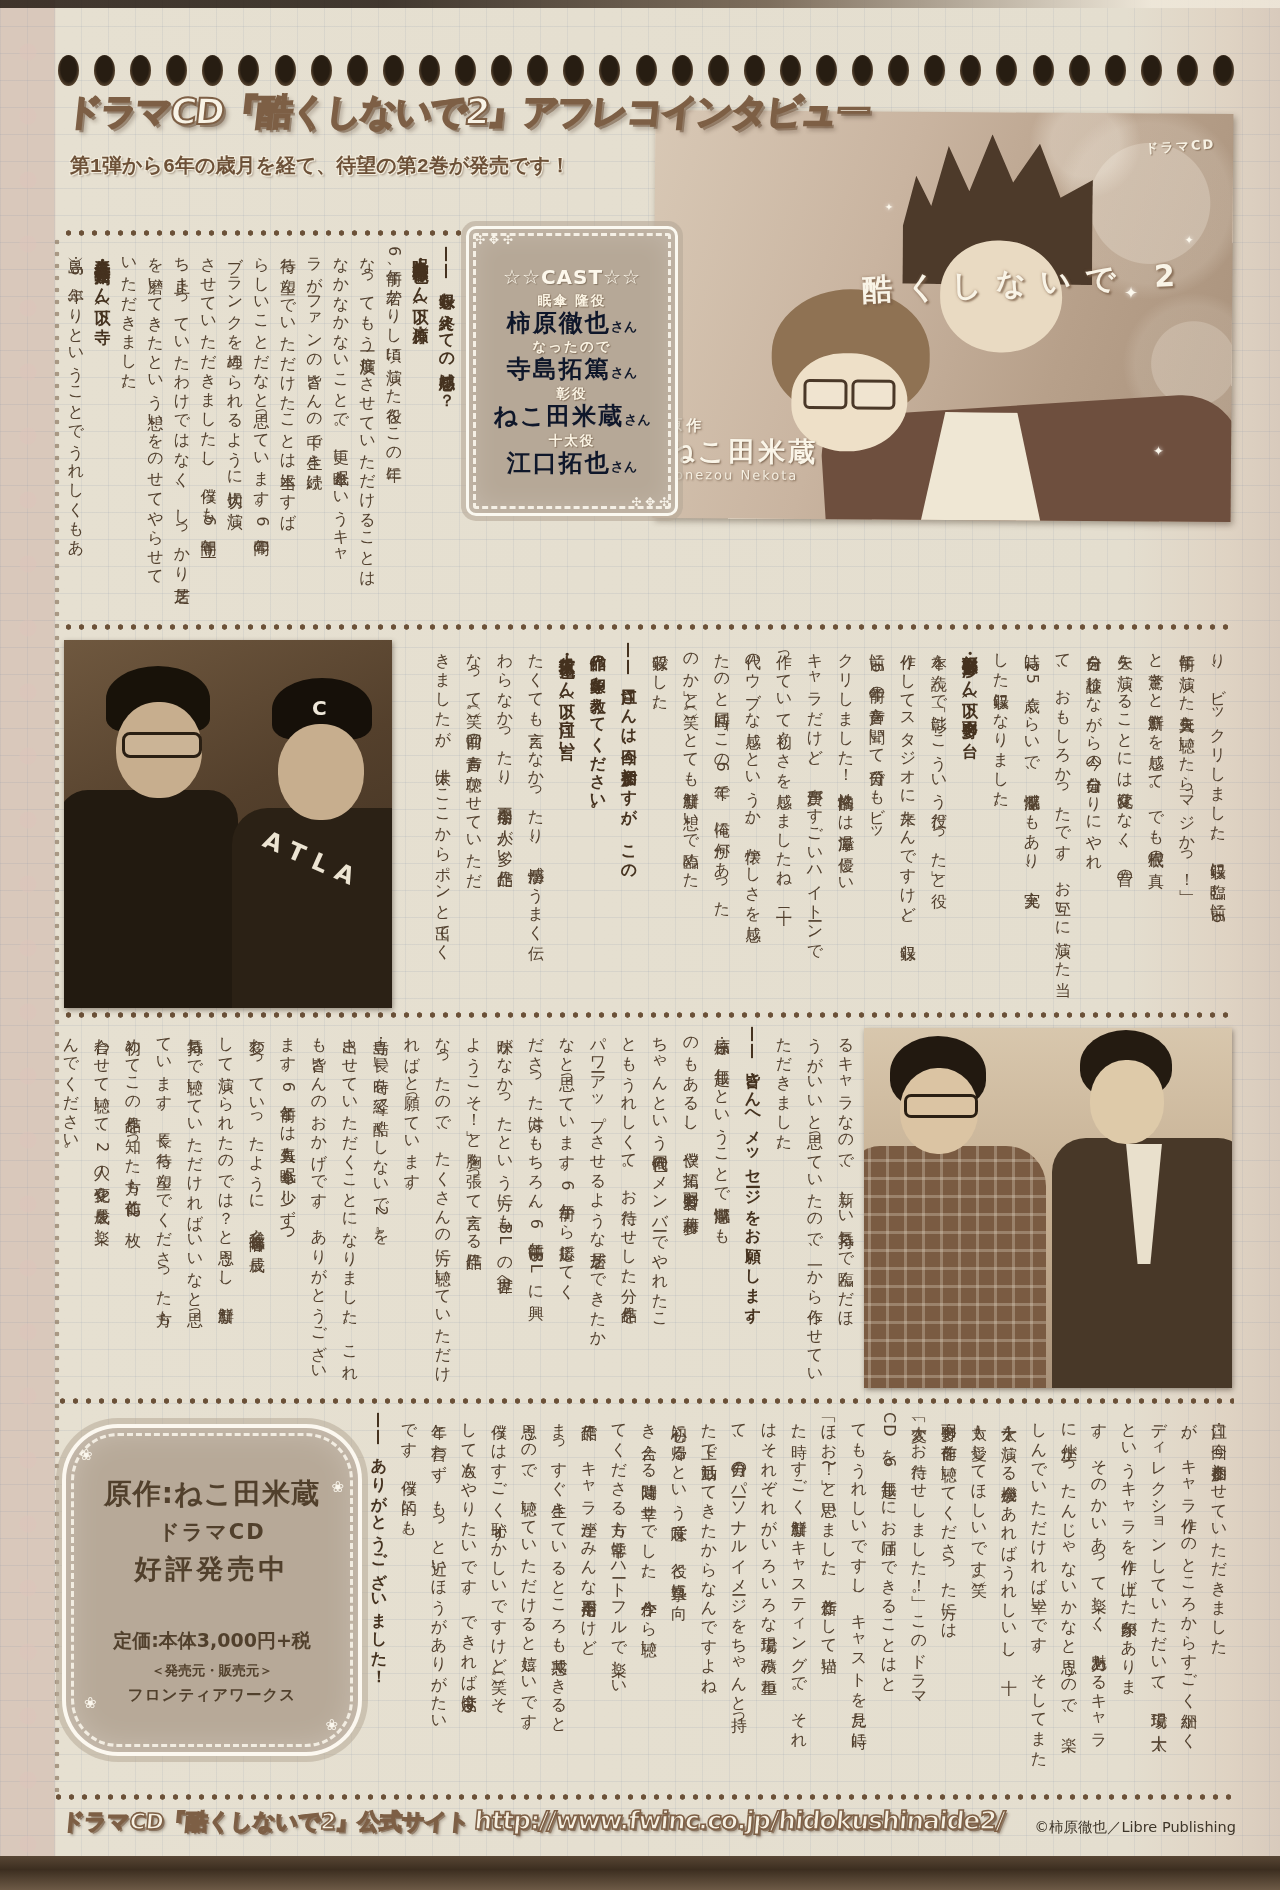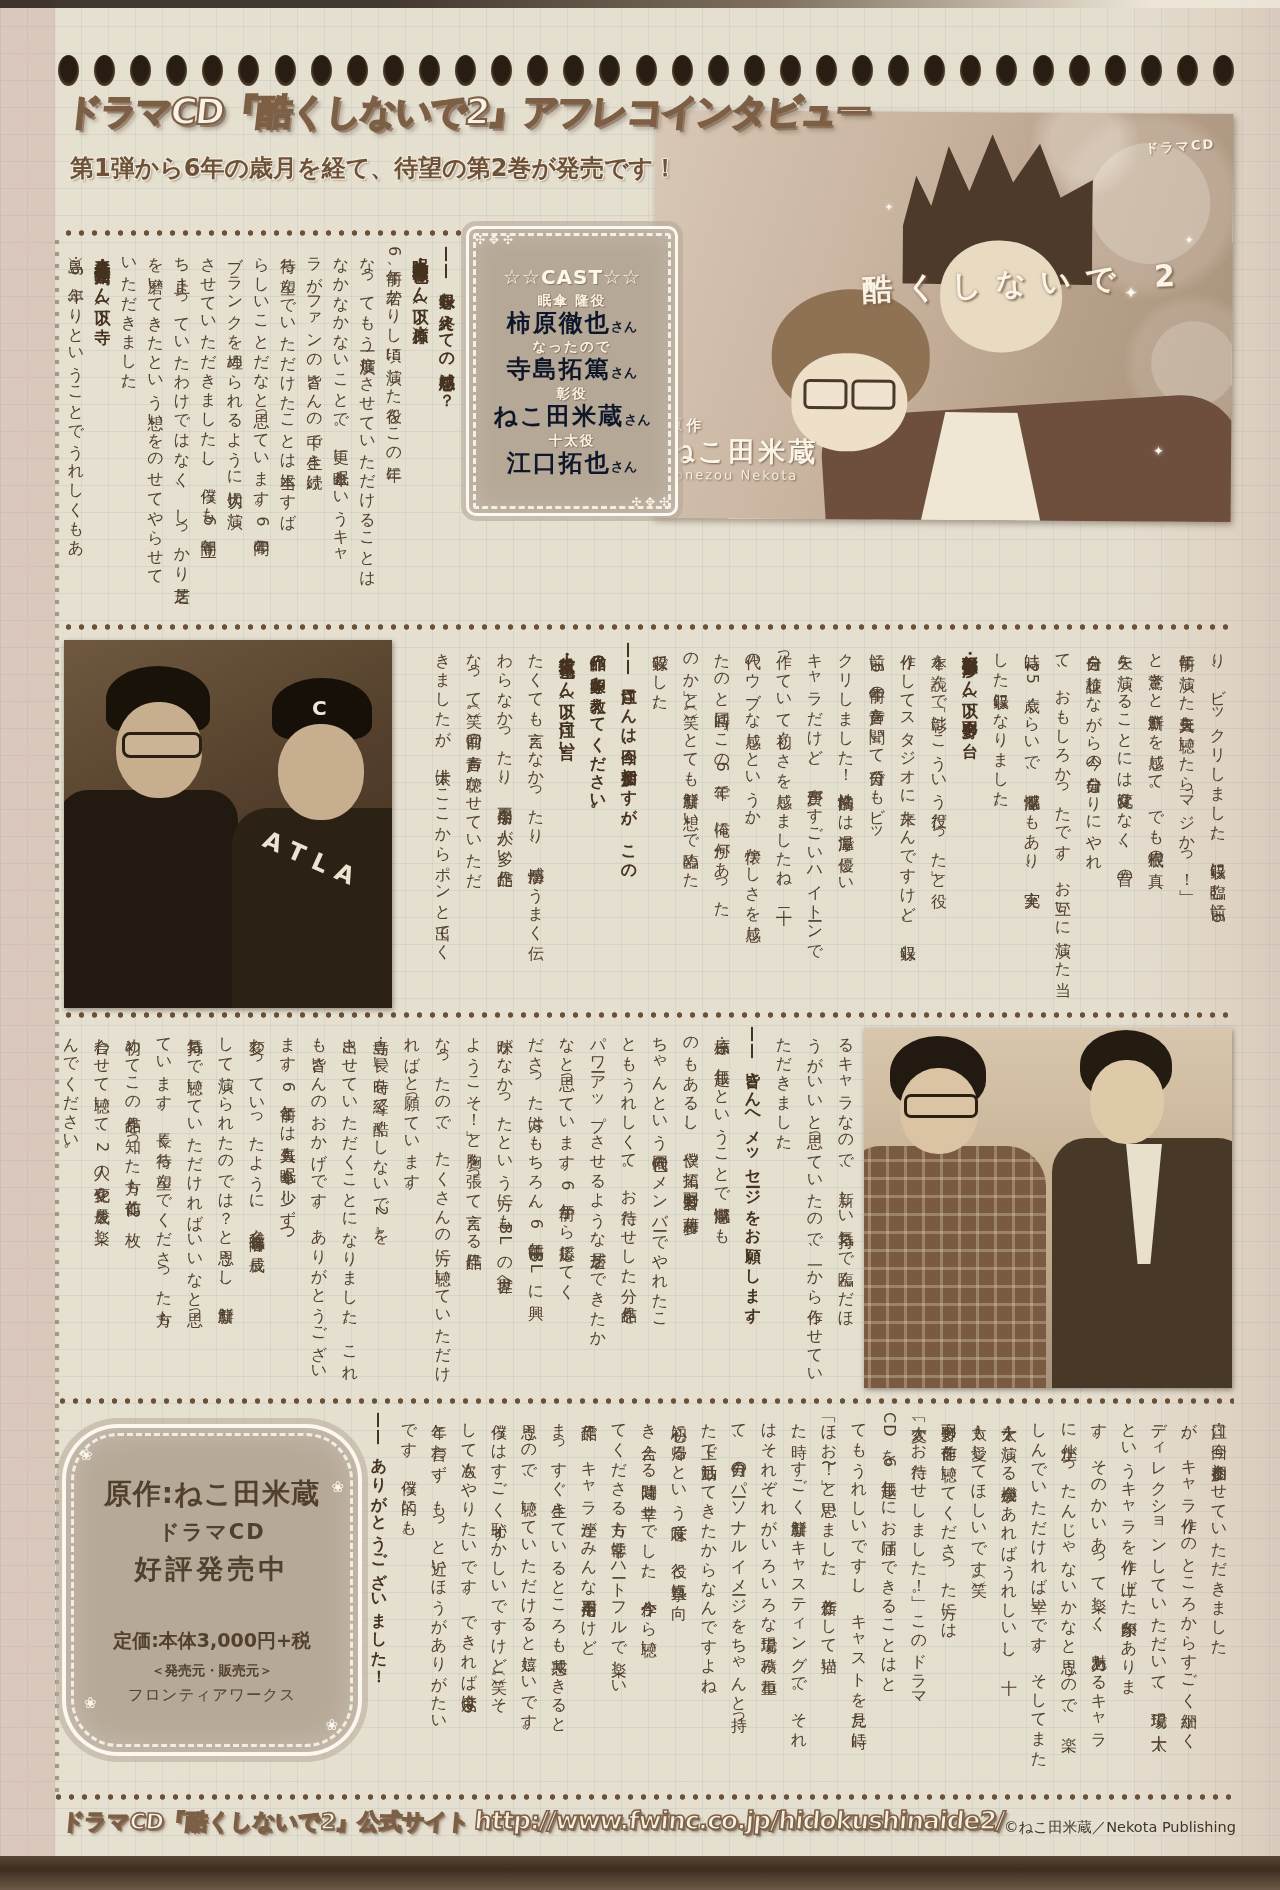--- a/index.html
+++ b/index.html
@@ -19,22 +19,22 @@
   .holes{position:absolute;left:58px;top:50px;width:1176px;height:40px;display:flex;justify-content:space-between;align-items:center;}
   .holes span{width:21px;height:31px;border-radius:50%;
     background:radial-gradient(ellipse at 50% 45%, #271d12 0 52%, #5f4a34 74%, rgba(95,74,52,0) 78%);}
   .dots{position:absolute;height:8px;background-image:radial-gradient(circle 3px,#6b5138 2.4px,transparent 3px);
     background-size:13px 8px;background-repeat:repeat-x;background-position:0 1px;}
   .vdots{position:absolute;width:8px;background-image:radial-gradient(circle 2.6px,rgba(107,81,56,.5) 2.1px,transparent 2.6px);
     background-size:8px 12px;background-repeat:repeat-y;}
   .title{position:absolute;left:66px;top:88px;width:800px;font-size:36px;font-weight:bold;letter-spacing:-2px;
     color:#f8f3e6;transform:skewX(-6deg);-webkit-text-stroke:2px #7d5f45;
     text-shadow:3px 3px 0 rgba(110,82,58,.55), 5px 5px 4px rgba(70,50,35,.35);white-space:nowrap;z-index:5;}
-  .subtitle{position:absolute;left:70px;top:152px;font-size:24px;font-weight:bold;color:#6d5138;z-index:5;
-    text-shadow:-1px -1px 0 #f2ecdd,1px -1px 0 #f2ecdd,-1px 1px 0 #f2ecdd,1px 1px 0 #f2ecdd,2px 2px 2px rgba(90,65,45,.4);}
+  .subtitle{position:absolute;left:70px;top:152px;font-size:20px;font-weight:bold;color:#6d5138;z-index:5;
+    text-shadow:-1px -1px 0 #f2ecdd,1px -1px 0 #f2ecdd,-1px 1px 0 #f2ecdd,1px 1px 0 #f2ecdd,2px 2px 2px rgba(90,65,45,.4);font-family:Liberation Mono, monospace;}
   
   .vband{position:absolute;writing-mode:vertical-rl;color:#52402e;}
   .vband>div{line-height:31px;font-size:16px;letter-spacing:1.1px;white-space:nowrap;
     font-family:"DejaVu Sans",sans-serif;}
   .vband>div.b{font-weight:bold;color:#453télé22;}
   .vband>div.b{font-weight:bold;color:#45321f;}
   #band1>div{line-height:26.5px;}
   #band4>div{line-height:30px;}
   
   .castbox{position:absolute;left:466px;top:226px;width:206px;height:284px;background:#b6a897;
@@ -103,21 +103,21 @@
     border-radius:56px;border:4px solid rgba(255,252,244,.95);outline:3px dashed rgba(255,252,242,.8);outline-offset:-12px;
     box-shadow:0 0 0 6px rgba(183,169,152,.55), inset 0 0 34px rgba(255,255,255,.3);
     display:flex;flex-direction:column;align-items:center;justify-content:center;gap:5px;text-align:center;color:#51402c;z-index:4;}
   .promo .flower{position:absolute;color:rgba(255,252,243,.92);font-size:15px;}
   .promo .l1{font-size:28px;font-weight:bold;letter-spacing:1px;}
   .promo .l2{font-size:21px;font-weight:bold;letter-spacing:2px;}
   .promo .l3{font-size:29px;font-weight:bold;letter-spacing:-1px;}
   .promo .l4{font-size:27px;font-weight:bold;letter-spacing:4px;}
   .promo .l5{font-size:19px;font-weight:bold;margin-top:36px;}
   .promo .l6{font-size:13.5px;font-weight:bold;margin-top:3px;}
-  .promo .l7{font-size:15.5px;font-weight:normal;letter-spacing:1px;}
+  .promo .l7{font-size:15.5px;font-weight:bold;letter-spacing:1px;}
   
   .siteline{position:absolute;left:62px;top:1806px;white-space:nowrap;z-index:4;transform:skewX(-5deg);}
   .siteline .lbl{font-size:22px;font-weight:bold;color:#f6f0e2;-webkit-text-stroke:1.6px #7d5f45;
     text-shadow:2px 2px 0 rgba(110,82,58,.6),3px 3px 3px rgba(70,50,35,.4);}
   .siteline .url{font-size:25px;font-weight:bold;color:#f6f0e2;-webkit-text-stroke:1.6px #7d5f45;
     text-shadow:2px 2px 0 rgba(110,82,58,.6),3px 3px 3px rgba(70,50,35,.4);letter-spacing:-1px;}
   .copyright{position:absolute;right:44px;top:1818px;font-size:14.5px;color:#3e362a;z-index:4;}
 </style>
 </head>
 <body>
@@ -355,16 +355,16 @@
     <div class="l4">好評発売中</div>
     <div class="l5">定価:本体3,000円+税</div>
     <div class="l6">＜発売元・販売元＞</div>
     <div class="l7">フロンティアワークス</div>
   </div>
 
   <div class="siteline">
     <span class="lbl">ドラマCD『酷くしないで2』公式サイト</span>
     <span class="url">http://www.fwinc.co.jp/hidokushinaide2/</span>
   </div>
-  <div class="copyright">©ねこ田米蔵／Nekota Publishing</div>
+  <div class="copyright">©柿原徹也／Libre Publishing</div>
 
   <div class="bottomstrip"></div>
 </div>
 
 </body></html>

